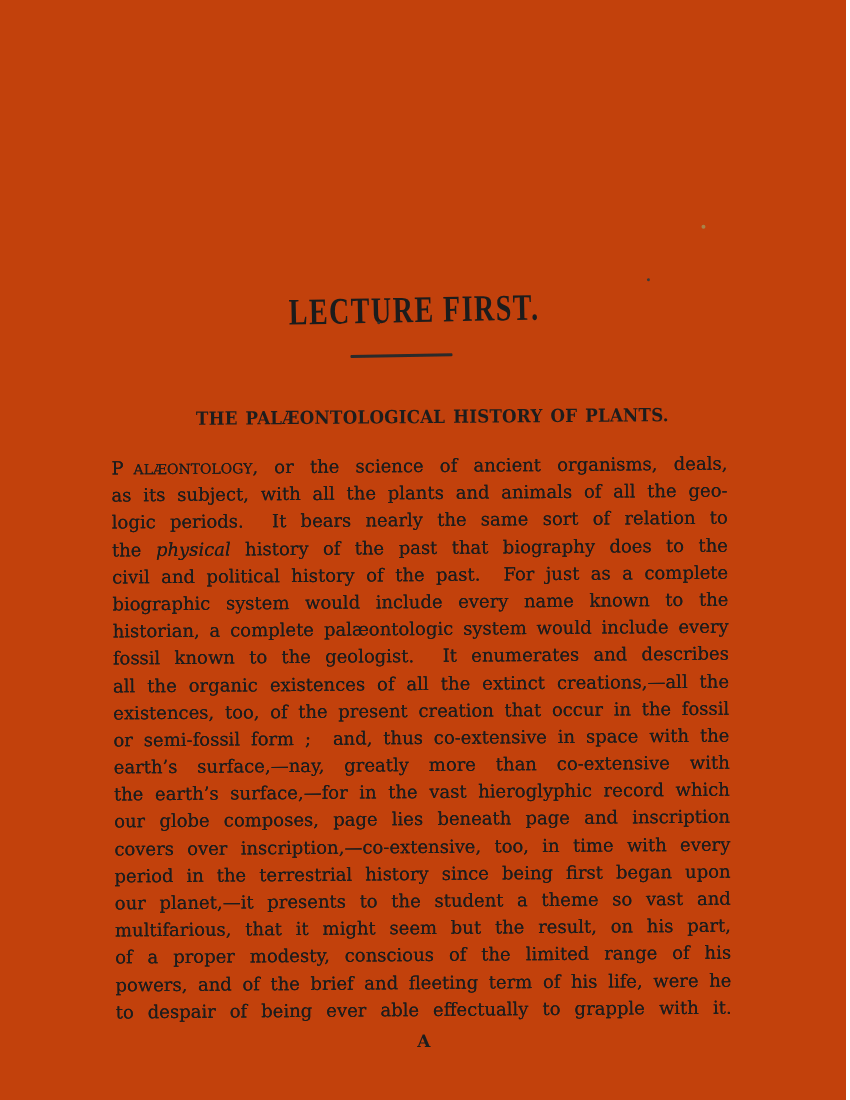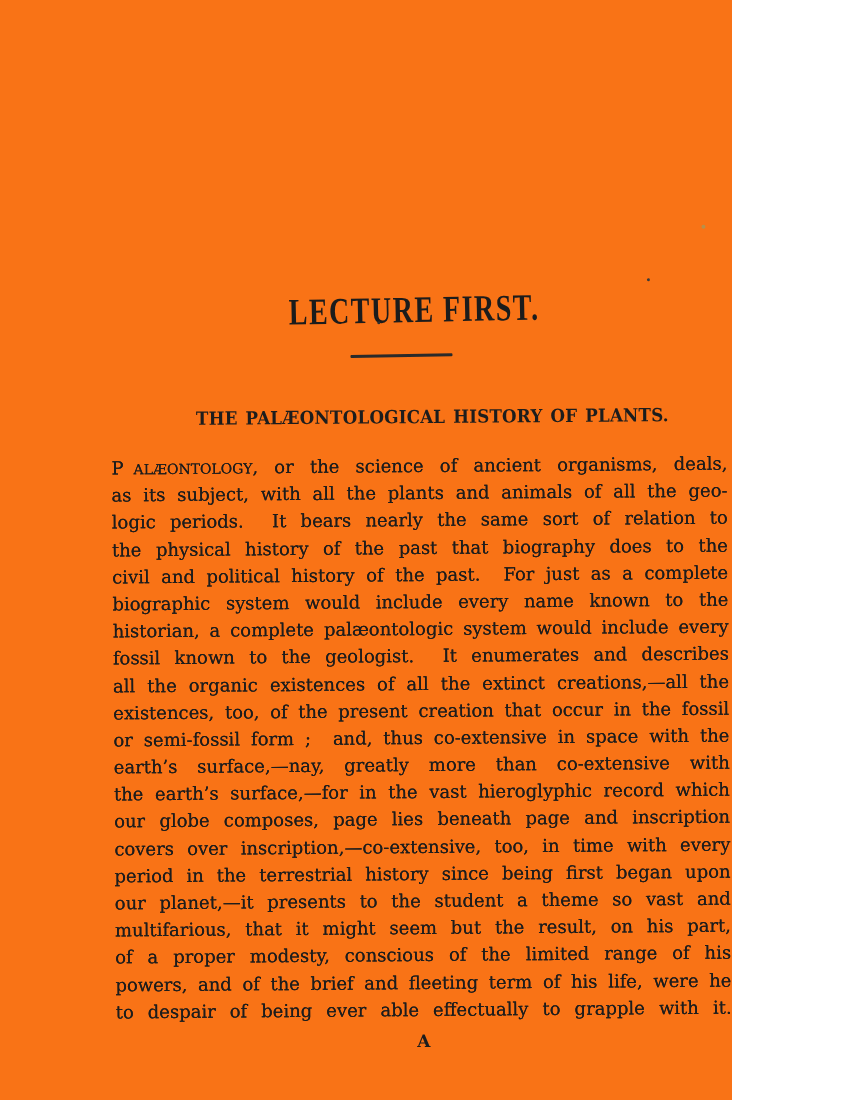--- a/index.html
+++ b/index.html
@@ -2,23 +2,23 @@
 <html><head>
 <meta charset="utf-8">
 <style>
   html, body {
     margin: 0;
     padding: 0;
     background: #ffffff;
   }
   .page {
     position: relative;
-    width: 732px;
+    width: 846px;
     height: 1100px;
-    background: #f97316;
+    background: #c2410c;
     overflow: hidden;
     font-family: "DejaVu Serif", serif;
     color: #1d1d1d;
   }
   .content {
     position: absolute;
     inset: 0;
     transform: rotate(-0.45deg);
     transform-origin: 425px 550px;
   }
@@ -74,21 +74,21 @@
     line-height: 27.2px;
     color: #1d1d1d;
     text-shadow: 0 0 0.4px currentColor;
   }
   .line {
     height: 27.2px;
     text-align: justify;
     text-align-last: justify;
   }
   .seg-caps { font-size: 14px; margin-left: 10px; }
-  .seg-i { }
+  .seg-i { font-style: italic; }
   .sig {
     position: absolute;
     left: 112px;
     top: 1031px;
     width: 616px;
     text-align: center;
     font-family: "DejaVu Serif", serif;
     font-weight: bold;
     font-size: 17px;
     color: #1d1d1d;

